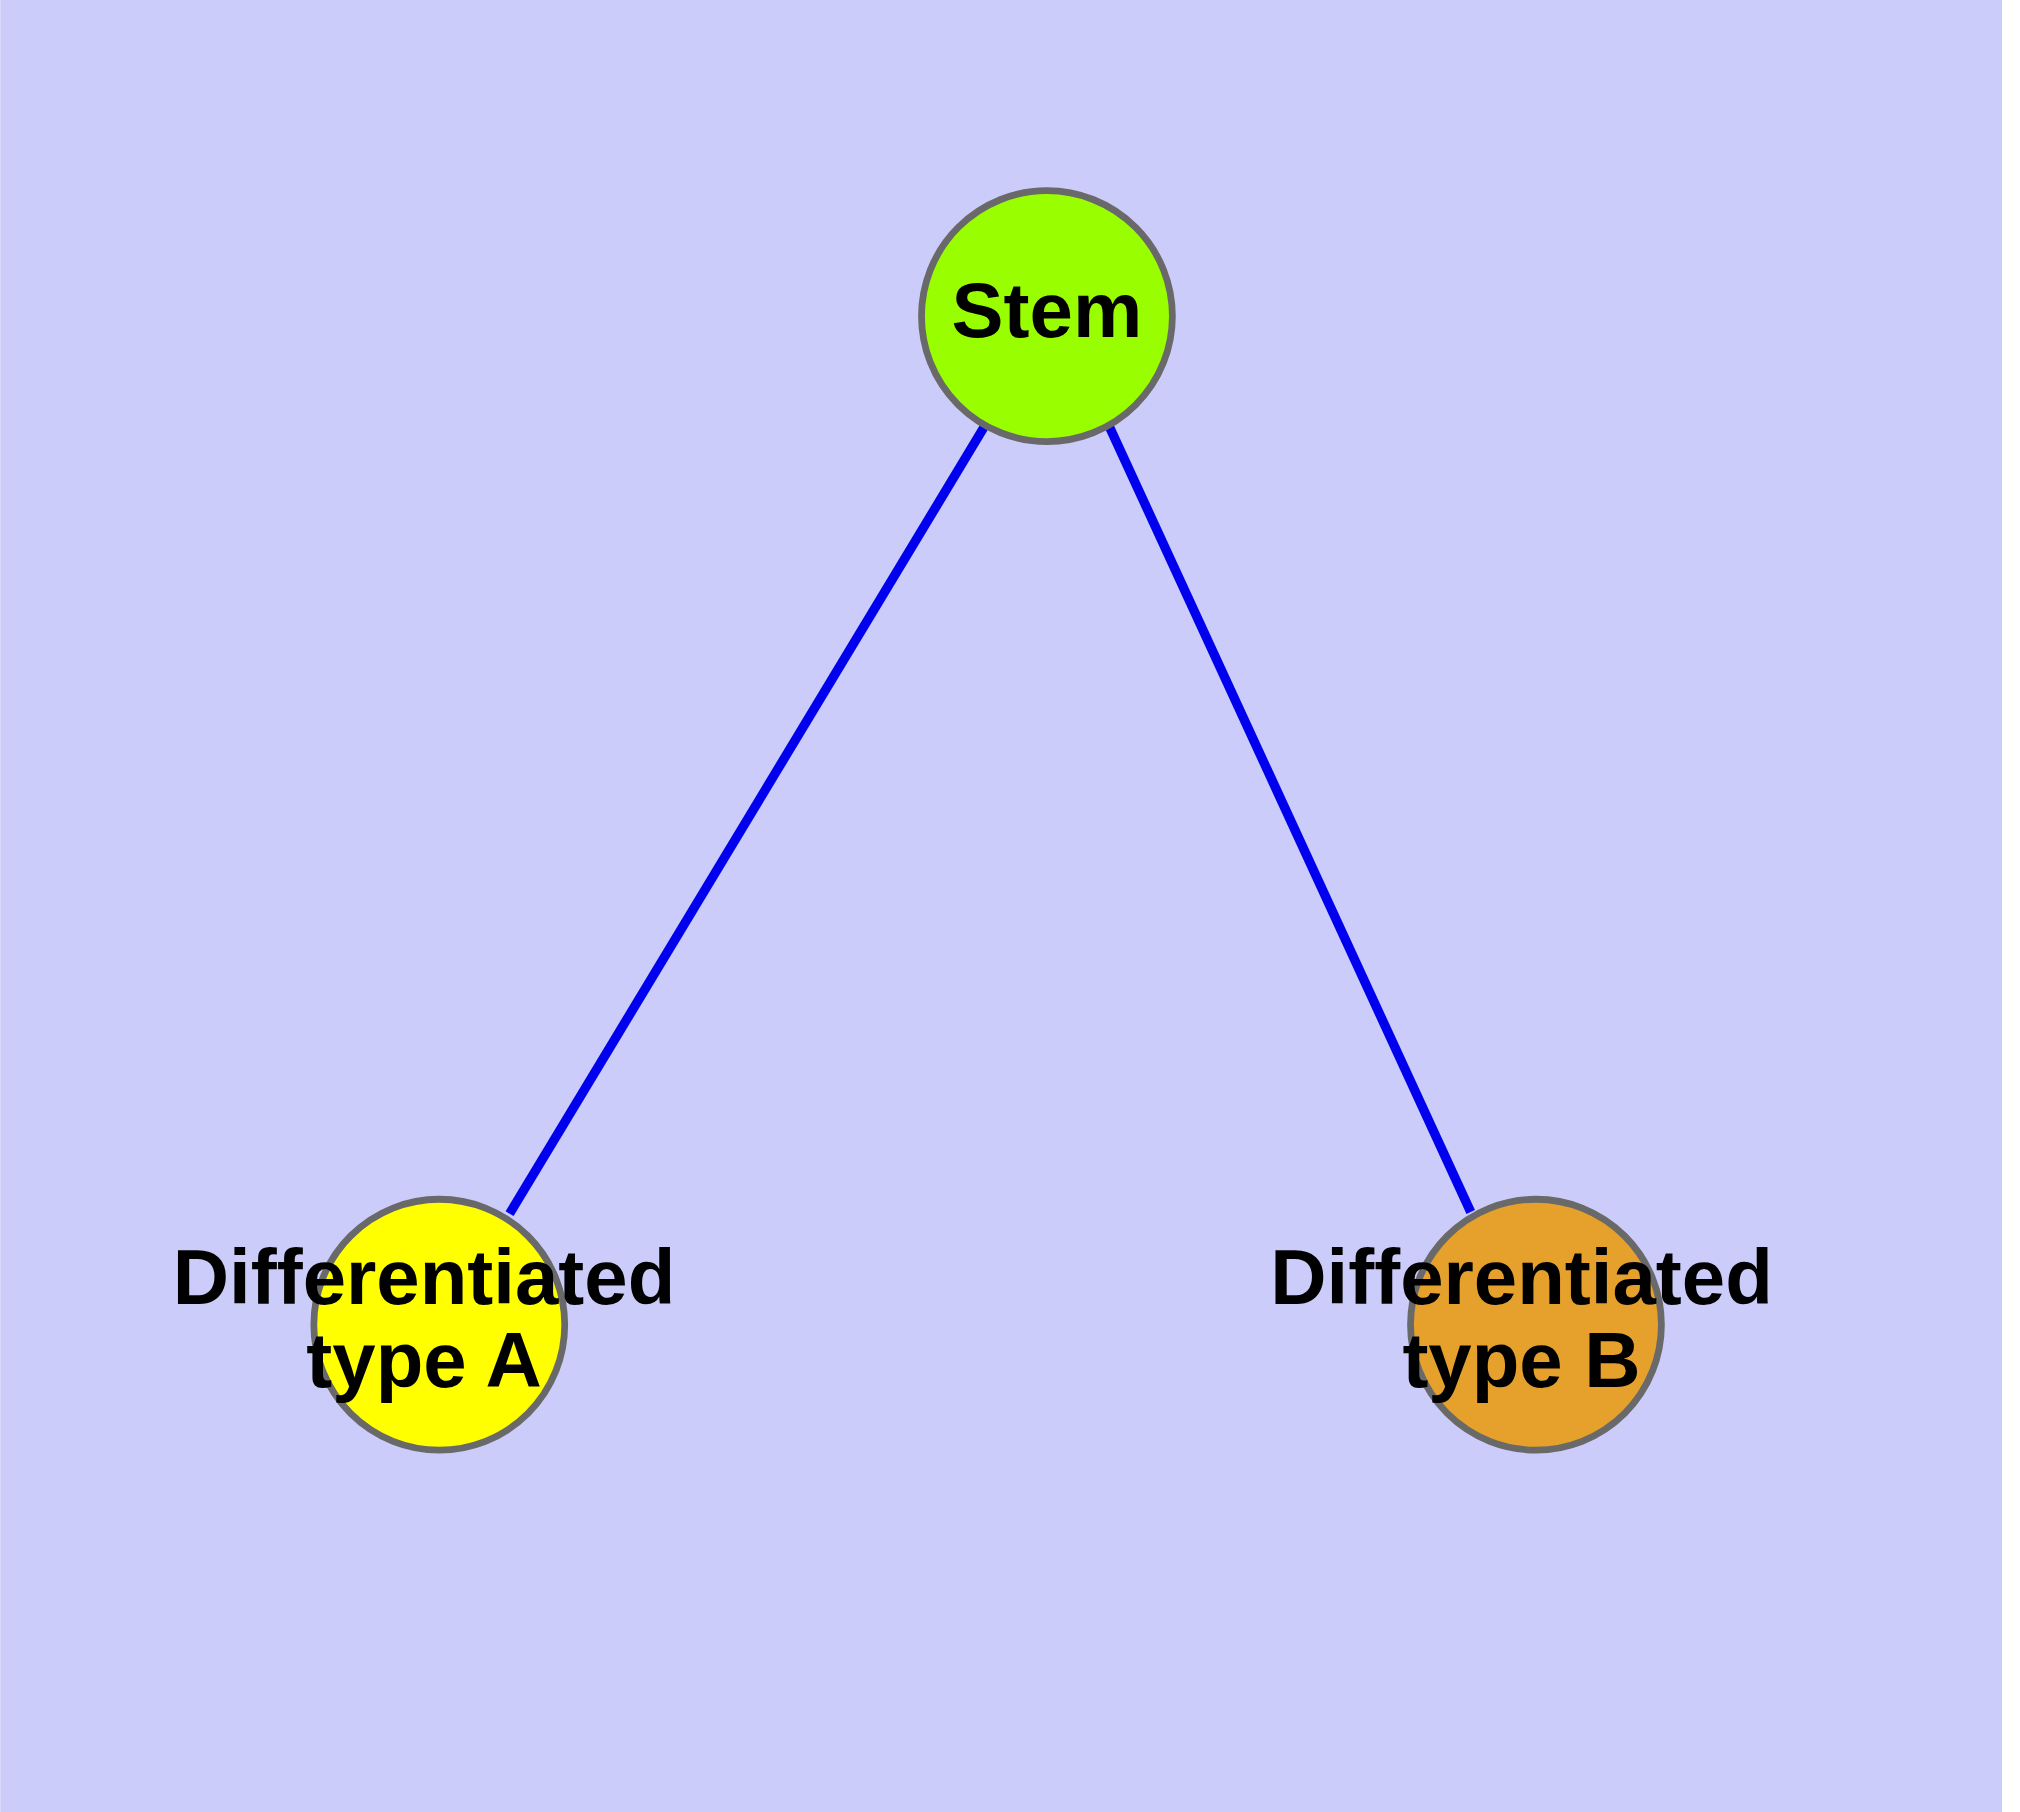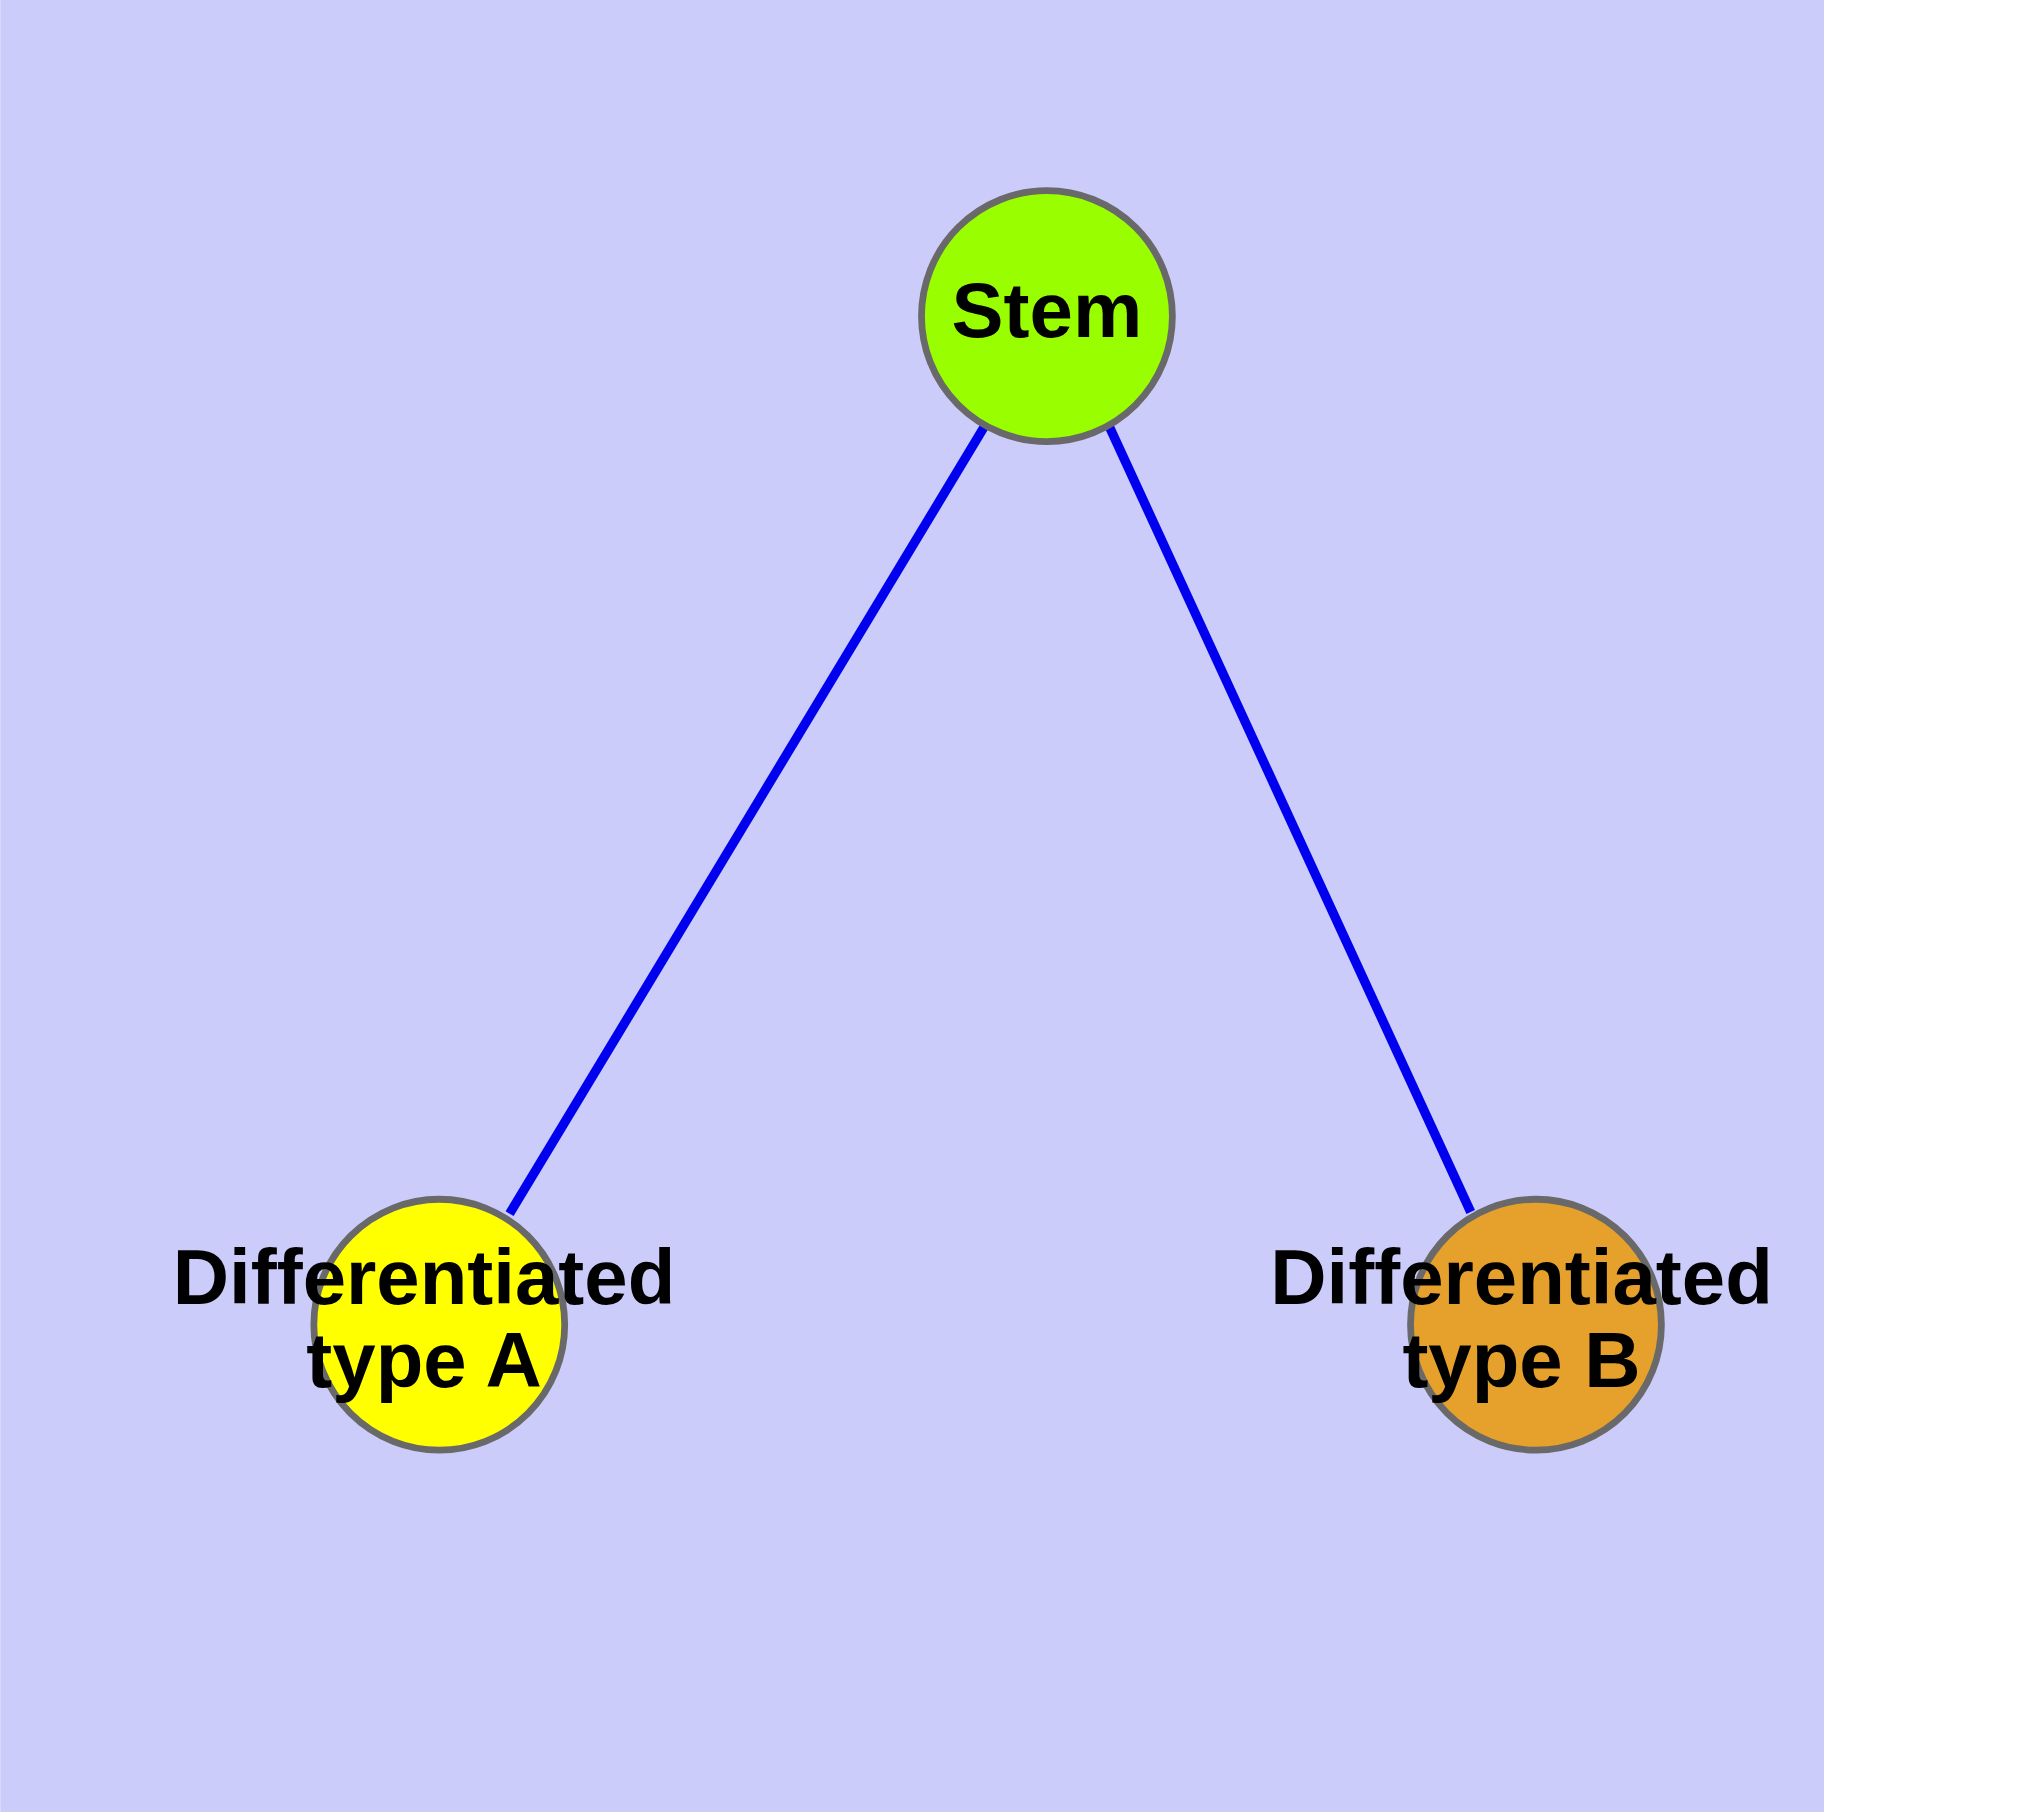--- a/index.html
+++ b/index.html
@@ -2,21 +2,21 @@
 <html style="font-size:13.6px"><head>
 <meta charset="utf-8">
 <style>
   html, body {
     margin: 0;
     padding: 0;
     background: #ffffff;
   }
   #canvas {
     position: relative;
-    width: 1824px;
+    width: 2002px;
     height: 1812px;
     overflow: hidden;
     font-family: "Liberation Sans", sans-serif;
   }
   #graph-svg {
     position: absolute;
     left: 0;
     top: 0;
     width: 2021px;
     height: 1812px;

